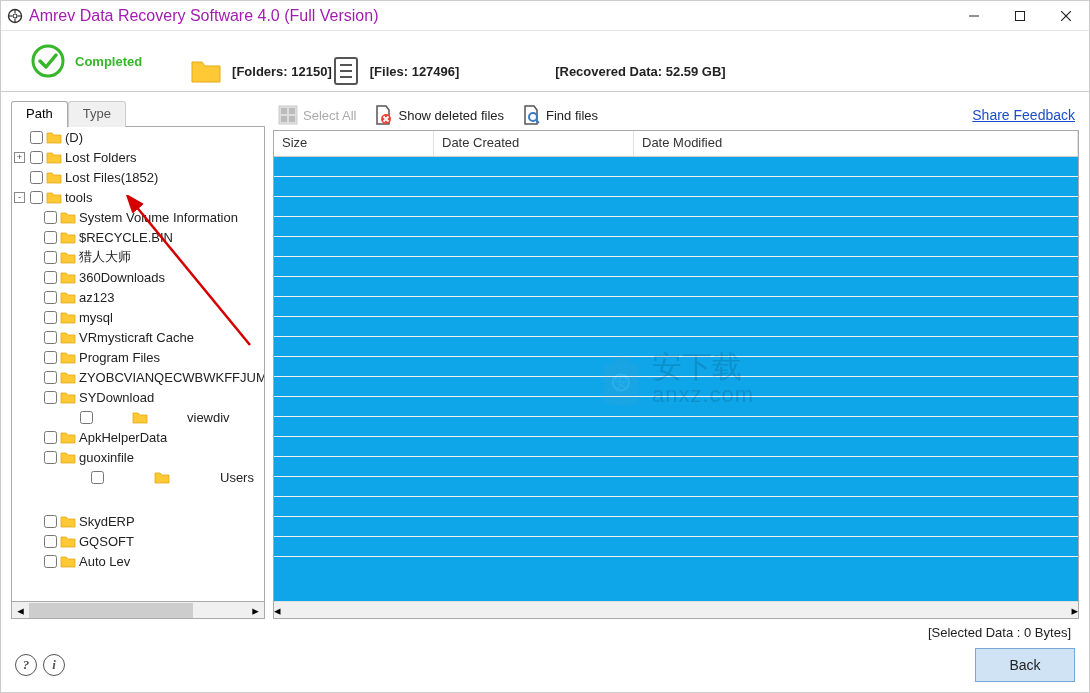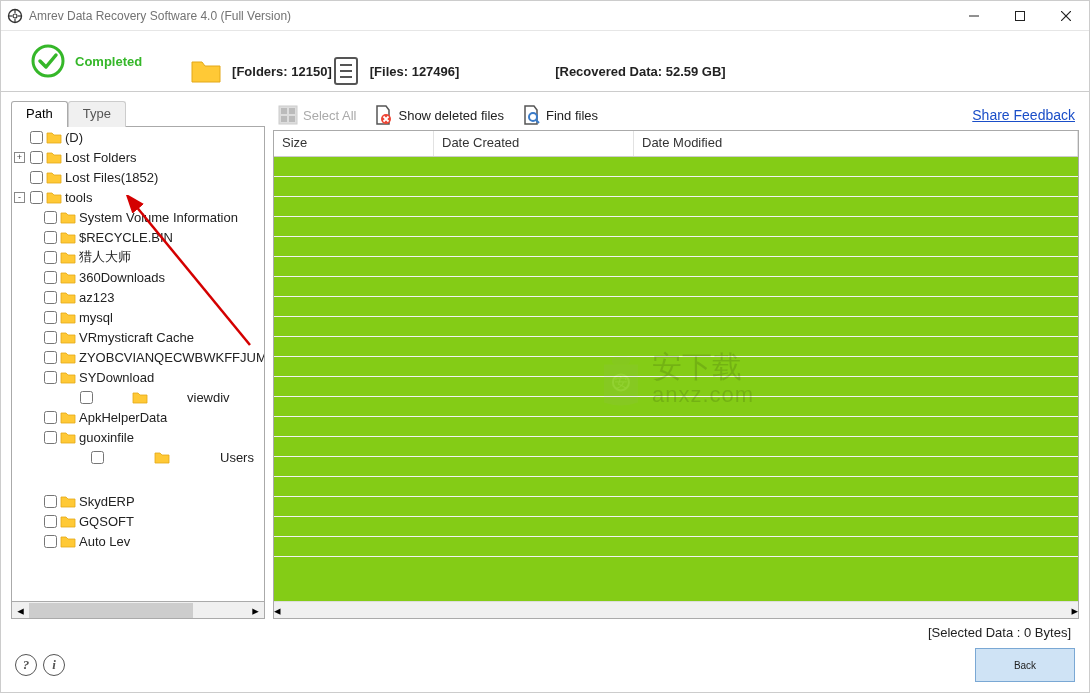--- a/index.html
+++ b/index.html
@@ -1,21 +1,21 @@
 <!DOCTYPE html>
 <html><head>
 <meta charset="utf-8">
 <style>
 * { box-sizing: border-box; margin: 0; padding: 0; font-family: "Segoe UI", Tahoma, sans-serif; font-size: 13px; }
 body { background: #fff; width: 1090px; height: 693px; overflow: hidden; border: 1px solid #ccc; display: flex; flex-direction: column; }
 
 
 .titlebar { height: 30px; display: flex; align-items: center; padding-left: 6px; border-bottom: 1px solid #e6e6e6; }
 .titlebar .appicon { width: 16px; height: 16px; margin-right: 6px; }
-.titlebar .title { flex: 1; font-size: 12px; color: #737373; }
+.titlebar .title { flex: 1; font-size: 16px; color: #a21caf; }
 .winbtn { width: 46px; height: 30px; display: flex; align-items: center; justify-content: center; color: #333; cursor: pointer; }
 
 
 .header { height: 60px; display: flex; align-items: center; padding: 0 28px; }
 .completed { display: flex; align-items: center; gap: 8px; color: #35b729; font-size: 22px; font-weight: 600; }
 .stat { display: flex; align-items: center; gap: 10px; font-weight: 600; font-size: 16px; color: #222; margin-top: 20px; }
 .stat svg { flex-shrink: 0; }
 
 .hrline { height: 1px; background: #ccc; }
 
@@ -44,33 +44,33 @@
 .toolbar { height: 30px; display: flex; align-items: center; gap: 16px; padding: 0 4px; }
 .toolbtn { display: flex; align-items: center; gap: 4px; cursor: pointer; color: #222; }
 .toolbtn.disabled { color: #aaa; cursor: default; }
 .toolbar .spacer { flex: 1; }
 .sharelink { color: #1a4ec8; text-decoration: underline; cursor: pointer; font-size: 14px; }
 
 .gridwrap { flex: 1; border: 1px solid #aaa; display: flex; flex-direction: column; min-height: 0; }
 .gridhead { display: flex; height: 26px; border-bottom: 1px solid #ccc; }
 .gridhead .col { padding: 4px 8px; border-right: 1px solid #e2e2e2; color: #333; font-size: 13px; }
 .col-name { width: 235px; } .col-size { width: 160px; } .col-created { width: 200px; } .col-modified { flex: 1; }
-.gridbody { flex: 1; background: #84cc16; position: relative; overflow: hidden; }
+.gridbody { flex: 1; background: #0ea5e9; position: relative; overflow: hidden; }
 .gridbody .row { height: 20px; border-bottom: 1px solid #f1f1f1; }
 .watermark { position: absolute; left: 50%; top: 50%; transform: translate(-50%, -50%); opacity: 0.12; font-size: 34px; color: #000; display: flex; align-items: center; gap: 8px; pointer-events: none; }
 .rhscroll { height: 17px; border-top: 1px solid #ddd; display: flex; align-items: center; background: #f0f0f0; }
 
 
 .footer { padding: 6px 14px 10px; display: flex; flex-direction: column; gap: 8px; }
 .selected-data { text-align: right; color: #222; font-size: 13px; padding-right: 4px; }
 .footbar { display: flex; align-items: center; }
 .helpicons { display: flex; gap: 6px; }
 .helpicons .hi { width: 22px; height: 22px; border: 1.5px solid #555; border-radius: 50%; display: flex; align-items: center; justify-content: center; font-weight: 600; color: #555; cursor: pointer; font-family: Georgia, serif; font-style: italic; }
 .footbar .spacer { flex: 1; }
-.btn { width: 100px; height: 34px; background: #cfe3f5; border: 1px solid #7aa8d4; display: flex; align-items: center; justify-content: center; cursor: pointer; color: #222; font-size: 10px; margin-left: 10px; }
+.btn { width: 100px; height: 34px; background: #cfe3f5; border: 1px solid #7aa8d4; display: flex; align-items: center; justify-content: center; cursor: pointer; color: #222; font-size: 14px; margin-left: 10px; }
 
 
 .arrow-annot { position: absolute; left: 120px; top: 195px; pointer-events: none; z-index: 100; }
 </style>
 </head>
 <body>
 
 <div class="titlebar">
   <svg class="appicon" viewBox="0 0 16 16">
       <circle cx="8" cy="8" r="6.5" fill="none" stroke="#333" stroke-width="1.4"></circle>
@@ -226,20 +226,28 @@
             <path d="M1 3 L6 3 L8 5 L15 5 L15 13 L1 13 Z" fill="#ffc936" stroke="#e3a818" stroke-width="0.8"></path>
           </svg>
           <span class="lbl">VRmysticraft Cache</span>
         </div>
         <div class="tree-item" style="padding-left: 16px;">
           <span class="expander-blank"></span>
           <input type="checkbox" style="">
           <svg class="fico" viewBox="0 0 16 14">
             <path d="M1 3 L6 3 L8 5 L15 5 L15 13 L1 13 Z" fill="#ffc936" stroke="#e3a818" stroke-width="0.8"></path>
           </svg>
+          <span class="lbl">Program Files</span>
+        </div>
+        <div class="tree-item" style="padding-left: 16px;">
+          <span class="expander-blank"></span>
+          <input type="checkbox" style="">
+          <svg class="fico" viewBox="0 0 16 14">
+            <path d="M1 3 L6 3 L8 5 L15 5 L15 13 L1 13 Z" fill="#ffc936" stroke="#e3a818" stroke-width="0.8"></path>
+          </svg>
           <span class="lbl">ZYOBCVIANQECWBWKFFJUMX</span>
         </div>
         <div class="tree-item" style="padding-left: 16px;">
           <span class="expander-blank"></span>
           <input type="checkbox" style="">
           <svg class="fico" viewBox="0 0 16 14">
             <path d="M1 3 L6 3 L8 5 L15 5 L15 13 L1 13 Z" fill="#ffc936" stroke="#e3a818" stroke-width="0.8"></path>
           </svg>
           <span class="lbl">SYDownload</span>
         </div>

